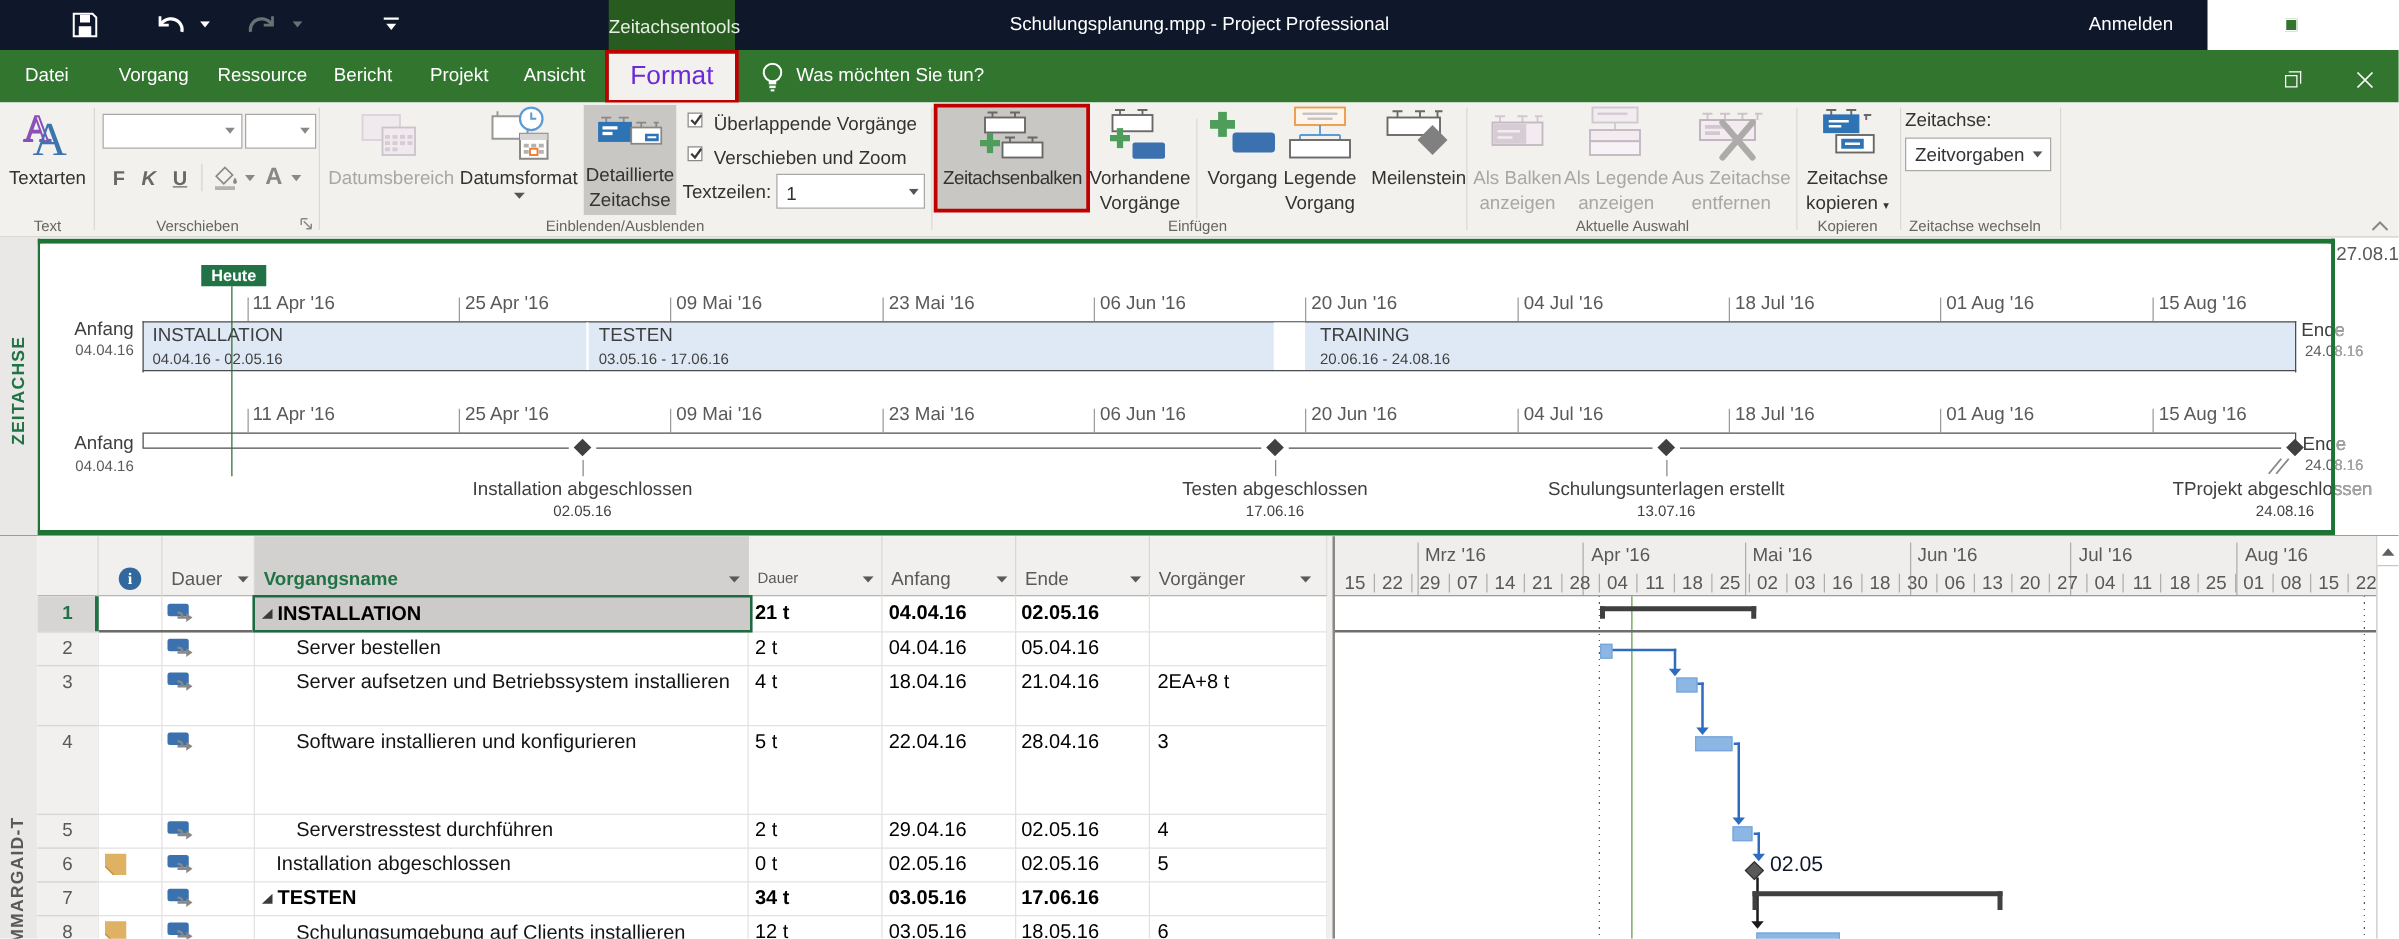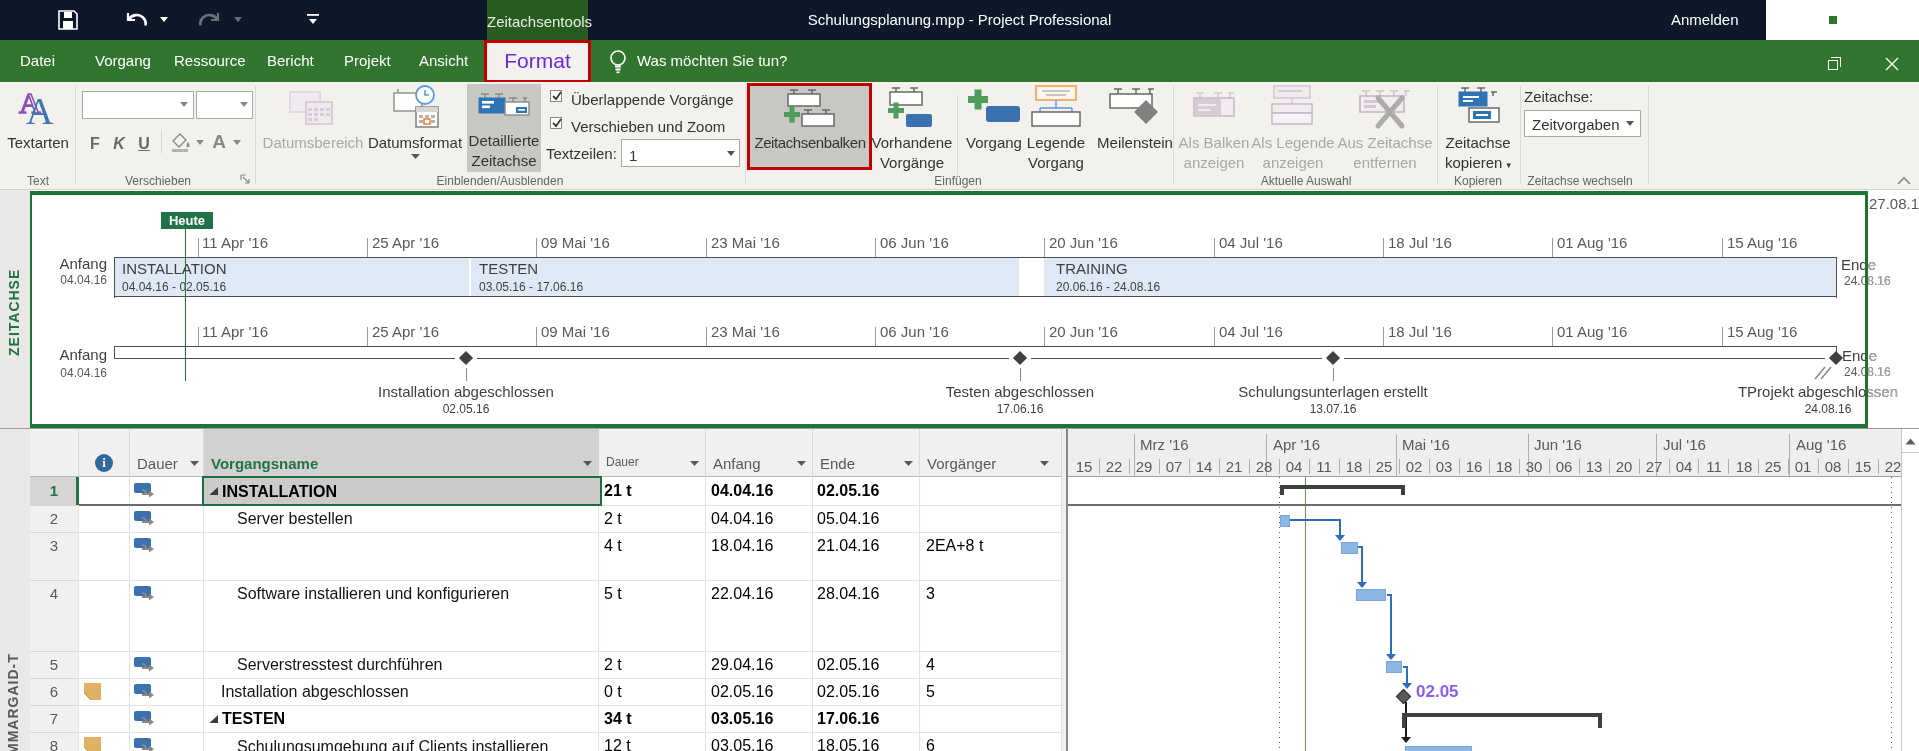--- a/index.html
+++ b/index.html
@@ -546,20 +546,21 @@
       <path d="M0 17 L0 10 L7 17 Z" fill="#fff"></path>
       <path d="M0 10 L7 17" stroke="#b98e3e" stroke-width="1"></path>
     </svg>
 <div class="abs" style="left:79px;top:504px;width:123px;height:2px;background:#6a6a6a"></div>
     <div class="abs" style="left:202px;top:476px;width:400px;height:30px;background:#cccbca;border:2px solid #1d6b40"></div>
 <svg class="abs" style="left:209px;top:487px" width="10" height="9" viewBox="0 0 10 9">
       <path d="M9 0 L9 8 L0.5 8 Z" fill="#3a3a3a"></path>
     </svg>
     <div class="abs" style="left:222px;top:483px;font-size:16px;font-weight:bold;color:#000">INSTALLATION</div>
 <div class="abs" style="left:237px;top:510px;font-size:16px;color:#141414">Server bestellen</div>
+<div class="abs" style="left:237px;top:537px;font-size:16px;color:#141414">Server aufsetzen und Betriebssystem installieren</div>
 <div class="abs" style="left:237px;top:585px;font-size:16px;color:#141414">Software installieren und konfigurieren</div>
 <div class="abs" style="left:237px;top:656px;font-size:16px;color:#141414">Serverstresstest durchführen</div>
 <div class="abs" style="left:221px;top:683px;font-size:16px;color:#141414">Installation abgeschlossen</div>
 <svg class="abs" style="left:209px;top:715px" width="10" height="9" viewBox="0 0 10 9">
       <path d="M9 0 L9 8 L0.5 8 Z" fill="#3a3a3a"></path>
     </svg>
     <div class="abs" style="left:222px;top:710px;font-size:16px;font-weight:bold;color:#000">TESTEN</div>
 <div class="abs" style="left:237px;top:738px;font-size:16px;color:#141414">Schulungsumgebung auf Clients installieren</div>
 <div class="abs" style="left:604px;top:482px;font-size:16px;font-weight:bold;color:#000">21 t</div>
 <div class="abs" style="left:711px;top:482px;font-size:16px;font-weight:bold;color:#000">04.04.16</div>
@@ -678,21 +679,21 @@
 <div class="linkh" style="left:1358px;top:546px;width:5px"></div>
     <div class="linkv" style="left:1361px;top:546px;height:37px"></div>
     <div class="arrd" style="left:1357px;top:582px"></div>
 <div class="linkh" style="left:1387px;top:594px;width:5px"></div>
     <div class="linkv" style="left:1390px;top:594px;height:61px"></div>
     <div class="arrd" style="left:1386px;top:654px"></div>
 <div class="linkh" style="left:1403px;top:666px;width:5px"></div>
     <div class="linkv" style="left:1406px;top:666px;height:18px"></div>
     <div class="arrd" style="left:1402px;top:683px"></div>
 <div class="abs" style="left:1398px;top:691px;width:11px;height:11px;background:#595959;border:1px solid #333;transform:rotate(45deg)"></div>
-<div class="abs" style="left:1416px;top:682px;font-size:17px;font-weight:bold;color:#8b5cf6">02.05</div>
+<div class="abs" style="left:1416px;top:682px;font-size:17px;font-weight:normal;color:#0f172a">02.05</div>
 <div class="abs" style="left:1405px;top:702px;width:2px;height:36px;background:#1a1a1a"></div>
 <div class="arrd" style="left:1401px;top:737px;border-top-color:#1a1a1a"></div>
 <div class="sumbar" style="left:1402px;top:713px;width:200px"></div>
 <div class="sumhook" style="left:1402px;top:713px;height:15px"></div>
 <div class="sumhook" style="left:1598px;top:713px;height:15px"></div>
 <div class="abs" style="left:1901px;top:429px;width:18px;height:322px;background:#fff;border-left:1px solid #c8c6c4"></div>
 <div class="abs" style="left:1902px;top:429px;width:17px;height:23px;background:#fff"></div>
 <svg class="abs" style="left:1904px;top:437px" width="13" height="9" viewBox="0 0 13 9">
       <path d="M1.5 7.5 L6.5 1.5 L11.5 7.5 Z" fill="#606060"></path>
     </svg>

